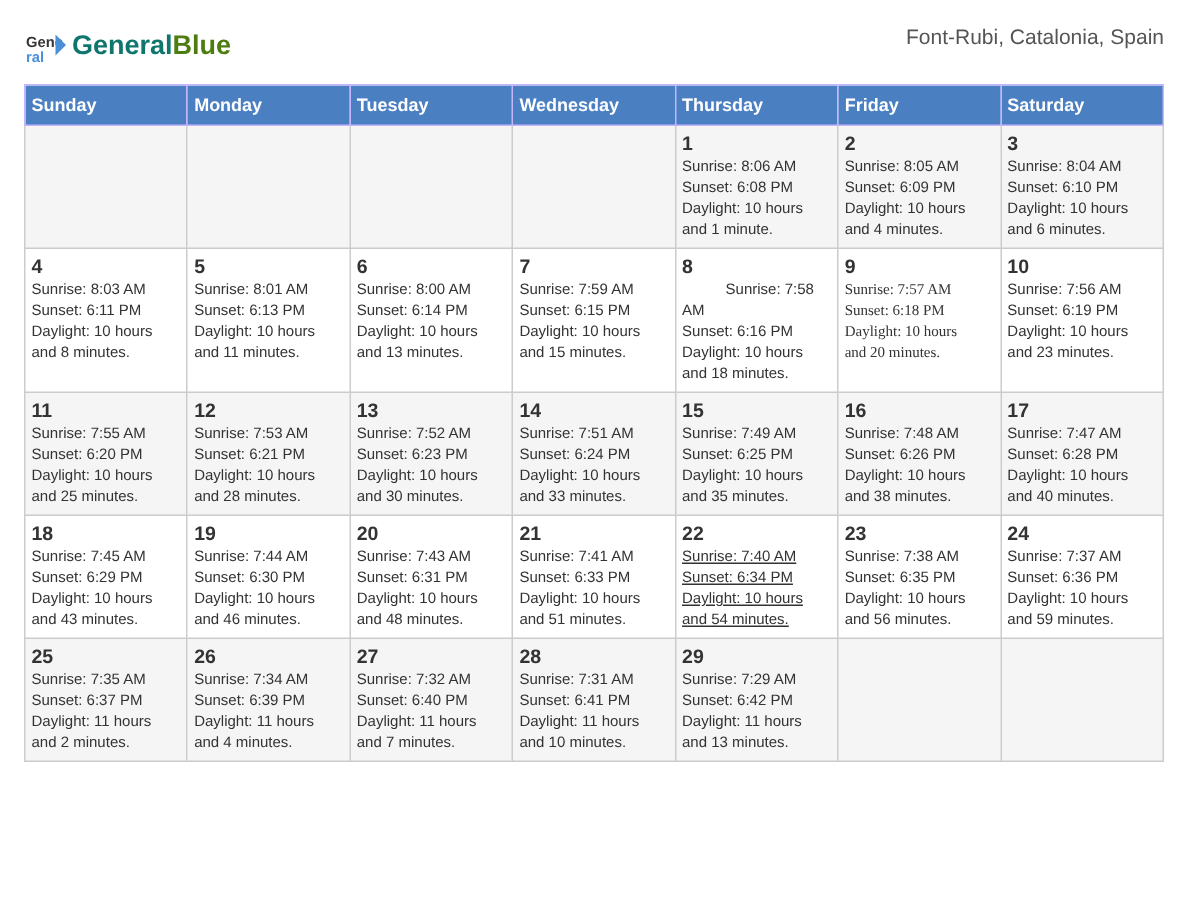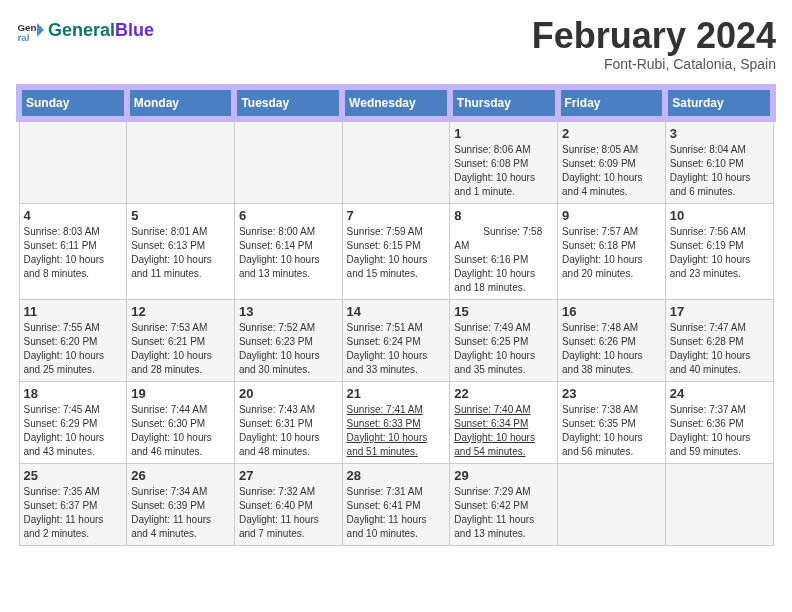--- a/index.html
+++ b/index.html
@@ -43,21 +43,21 @@
       border-collapse: collapse;
       table-layout: fixed;
     }
     thead tr th {
       background-color: #4a7fc1;
       color: #fff;
       font-size: 12px;
       font-weight: bold;
       padding: 6px 4px;
       text-align: left;
-      border: 6px solid #c4b5fd;
+      border: 1px solid #c4b5fd;
     }
     tbody tr td {
       border: 1px solid #ccc;
       vertical-align: top;
       padding: 4px 4px;
       font-size: 10px;
       color: #333;
       height: 80px;
     }
     tbody tr:nth-child(odd) td {
@@ -85,26 +85,25 @@
 <div class="header-area">
   <div class="logo">
     <svg class="logo-icon" viewBox="0 0 40 40" xmlns="http://www.w3.org/2000/svg">
       <text x="2" y="22" font-size="14" font-weight="bold" fill="#333">Gene</text>
       <text x="2" y="36" font-size="14" font-weight="bold" fill="#4a90d9">ral</text>
       <polygon points="30,10 40,20 30,30" fill="#4a90d9"></polygon>
     </svg>
     <div>
       <div style="display:flex; gap:0;">
         <span style="font-size:18px;font-weight:bold;color:#0f766e;">General</span>
-          <span style="font-size:18px;font-weight:bold;color:#6d28d9;">Blue</span>
+          <span style="font-size:18px;font-weight:bold;color:#4d7c0f;">Blue</span>
       </div>
     </div>
   </div>
   <div class="title-area">
-    <div class="main-title">February 2024</div>
     <div class="subtitle">Font-Rubi, Catalonia, Spain</div>
   </div>
 </div>
 
 <table>
   <thead>
     <tr>
     <th>Sunday</th>
         <th>Monday</th>
         <th>Tuesday</th>
@@ -147,21 +146,21 @@
 Daylight: 10 hours
 and 13 minutes.</span></td>
         <td><span class="day-number">7</span><span class="day-detail" style="white-space: pre-line;">Sunrise: 7:59 AM
 Sunset: 6:15 PM
 Daylight: 10 hours
 and 15 minutes.</span></td>
         <td><span class="day-number">8</span><span class="day-detail" style="white-space: pre-line; margin-left: 29px;">Sunrise: 7:58 AM
 Sunset: 6:16 PM
 Daylight: 10 hours
 and 18 minutes.</span></td>
-        <td><span class="day-number">9</span><span class="day-detail" style="white-space: pre-line;">Sunrise: 7:57 AM
+        <td><span class="day-number">9</span><span class="day-detail" style="white-space: pre-line; font-family: Liberation Serif, serif;">Sunrise: 7:57 AM
 Sunset: 6:18 PM
 Daylight: 10 hours
 and 20 minutes.</span></td>
         <td><span class="day-number">10</span><span class="day-detail" style="white-space: pre-line;">Sunrise: 7:56 AM
 Sunset: 6:19 PM
 Daylight: 10 hours
 and 23 minutes.</span></td>
       </tr>
       <tr>
         <td><span class="day-number">11</span><span class="day-detail" style="white-space: pre-line;">Sunrise: 7:55 AM
@@ -199,21 +198,21 @@
 Daylight: 10 hours
 and 43 minutes.</span></td>
         <td><span class="day-number">19</span><span class="day-detail" style="white-space: pre-line;">Sunrise: 7:44 AM
 Sunset: 6:30 PM
 Daylight: 10 hours
 and 46 minutes.</span></td>
         <td><span class="day-number">20</span><span class="day-detail" style="white-space: pre-line;">Sunrise: 7:43 AM
 Sunset: 6:31 PM
 Daylight: 10 hours
 and 48 minutes.</span></td>
-        <td><span class="day-number">21</span><span class="day-detail" style="white-space: pre-line; text-decoration: underline;">Sunrise: 7:41 AM
+        <td><span class="day-number">21</span><span class="day-detail" style="white-space: pre-line;">Sunrise: 7:41 AM
 Sunset: 6:33 PM
 Daylight: 10 hours
 and 51 minutes.</span></td>
         <td><span class="day-number">22</span><span class="day-detail" style="white-space: pre-line; text-decoration: underline;">Sunrise: 7:40 AM
 Sunset: 6:34 PM
 Daylight: 10 hours
 and 54 minutes.</span></td>
         <td><span class="day-number">23</span><span class="day-detail" style="white-space: pre-line;">Sunrise: 7:38 AM
 Sunset: 6:35 PM
 Daylight: 10 hours

